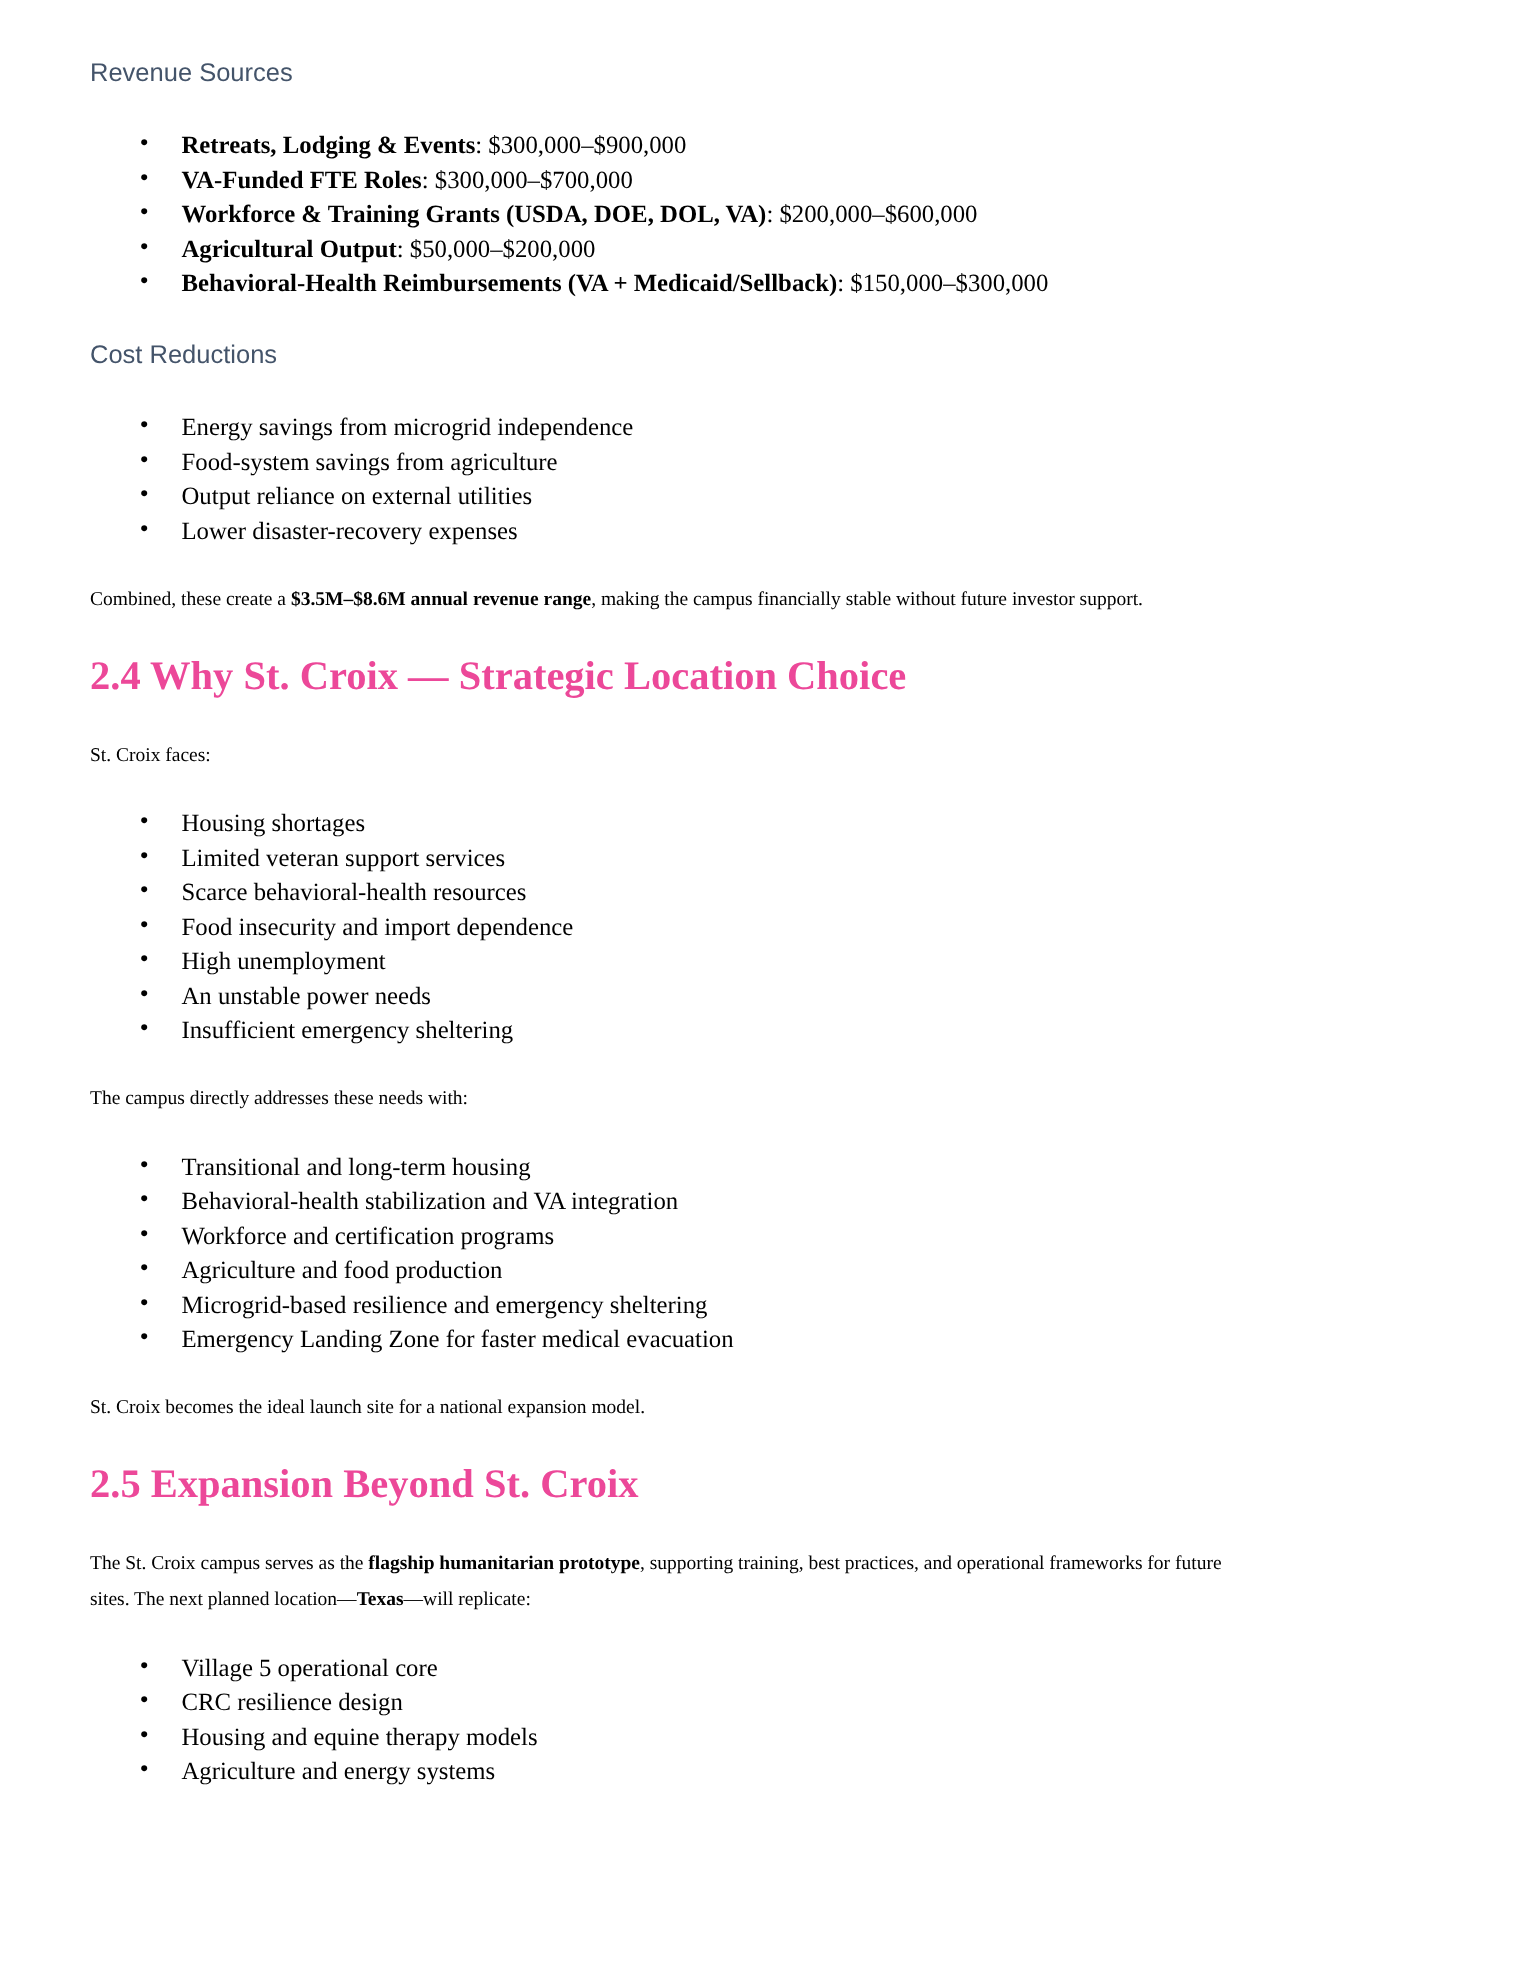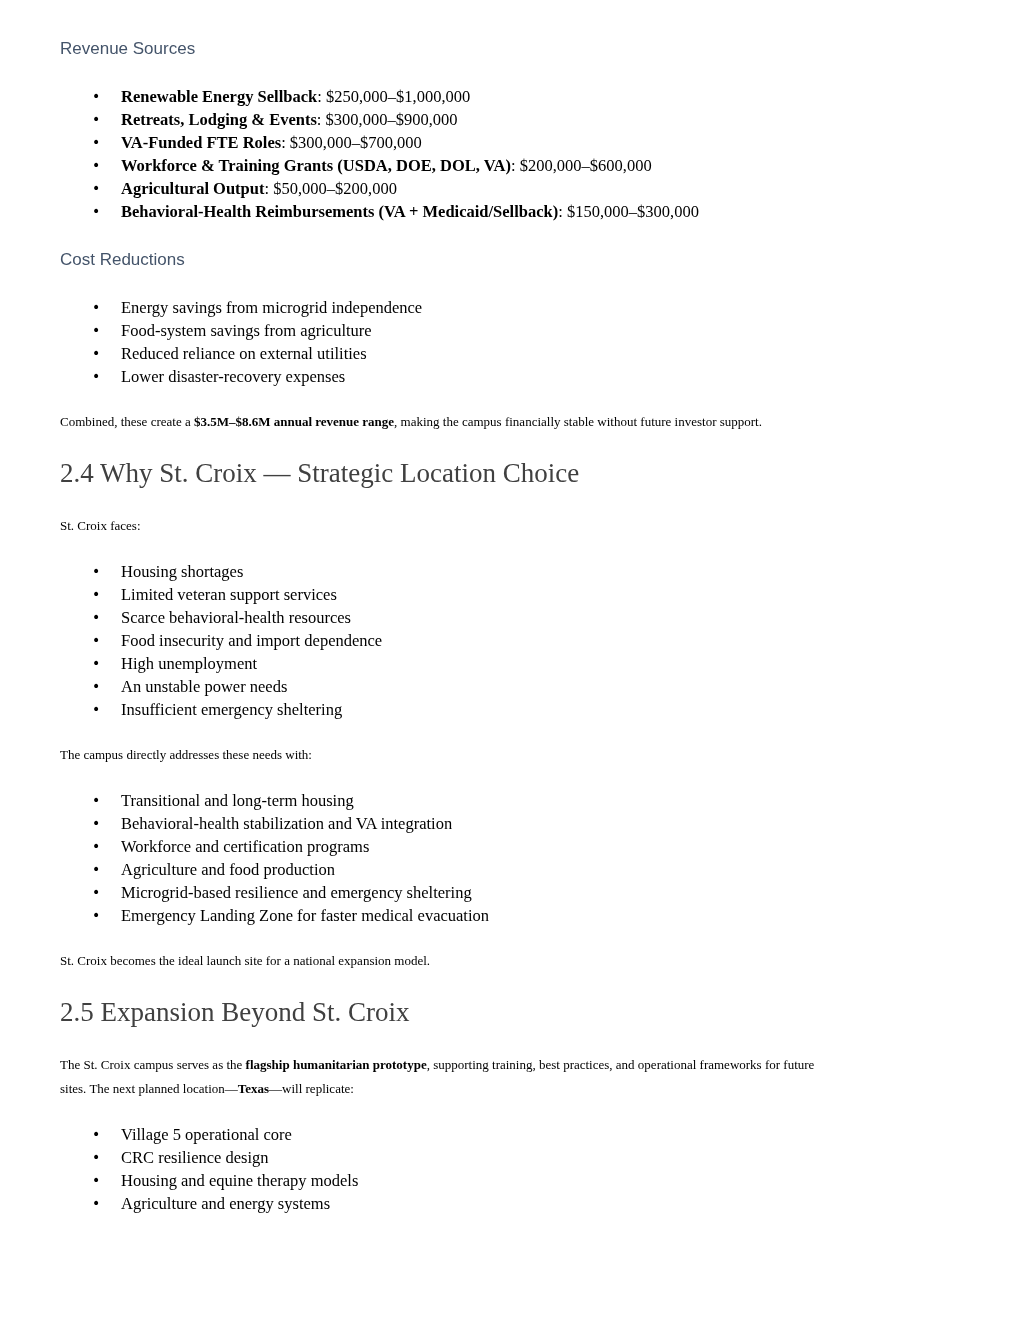--- a/index.html
+++ b/index.html
@@ -16,25 +16,25 @@
   .subhead {
     font-family: "Liberation Sans", sans-serif;
     font-weight: 400;
     font-size: 17px;
     line-height: 22px;
     color: #44546A;
     margin: 26px 0 25px 0;
   }
   .h1 {
     font-family: "Liberation Serif", serif;
-    font-weight: 400;
+    font-weight: 700;
     font-size: 27px;
     line-height: 31px;
     margin: 24px 0 25px 0;
-    color: #404040;
+    color: #ec4899;
   }
   .body-para {
     font-size: 13px;
     line-height: 24px;
     margin: 22px 0;
     max-width: 900px;
   }
   .blist {
     list-style: none;
     margin: 0 0 22px 0;
@@ -55,34 +55,33 @@
   strong { font-weight: 700; }
 </style>
 </head>
 <body>
 
 <div class="page">
 
   <h3 class="subhead">Revenue Sources</h3>
 
   <ul class="blist">
-    <li><strong>Renewable Energy Sellback</strong><span>: $250,000–$1,000,000</span></li>
     <li><strong>Retreats, Lodging &amp; Events</strong><span>: $300,000–$900,000</span></li>
     <li><strong>VA-Funded FTE Roles</strong><span>: $300,000–$700,000</span></li>
     <li><strong>Workforce &amp; Training Grants (USDA, DOE, DOL, VA)</strong><span>: $200,000–$600,000</span></li>
     <li><strong>Agricultural Output</strong><span>: $50,000–$200,000</span></li>
     <li><strong>Behavioral-Health Reimbursements (VA + Medicaid/Sellback)</strong><span>: $150,000–$300,000</span></li>
   </ul>
 
   <h3 class="subhead">Cost Reductions</h3>
 
   <ul class="blist">
     <li>Energy savings from microgrid independence</li>
     <li>Food-system savings from agriculture</li>
-    <li>Reduced reliance on external utilities</li>
+    <li>Output reliance on external utilities</li>
     <li>Lower disaster-recovery expenses</li>
   </ul>
 
   <p class="body-para"><span>Combined, these create a </span><strong>$3.5M–$8.6M annual revenue range</strong><span>, making the campus financially stable without future investor support.</span></p>
 
   <h1 class="h1">2.4 Why St. Croix — Strategic Location Choice</h1>
 
   <p class="body-para">St. Croix faces:</p>
 
   <ul class="blist">

